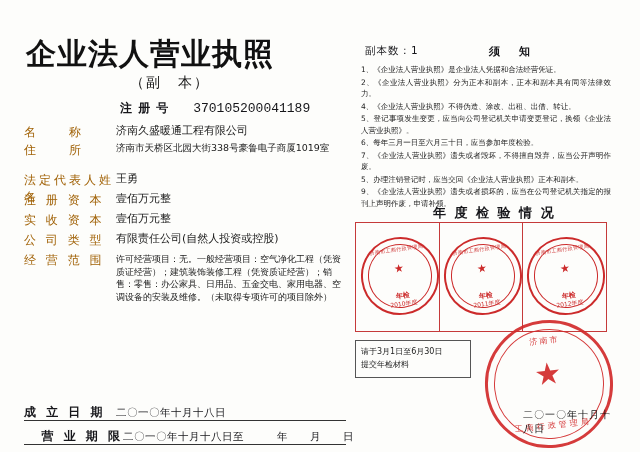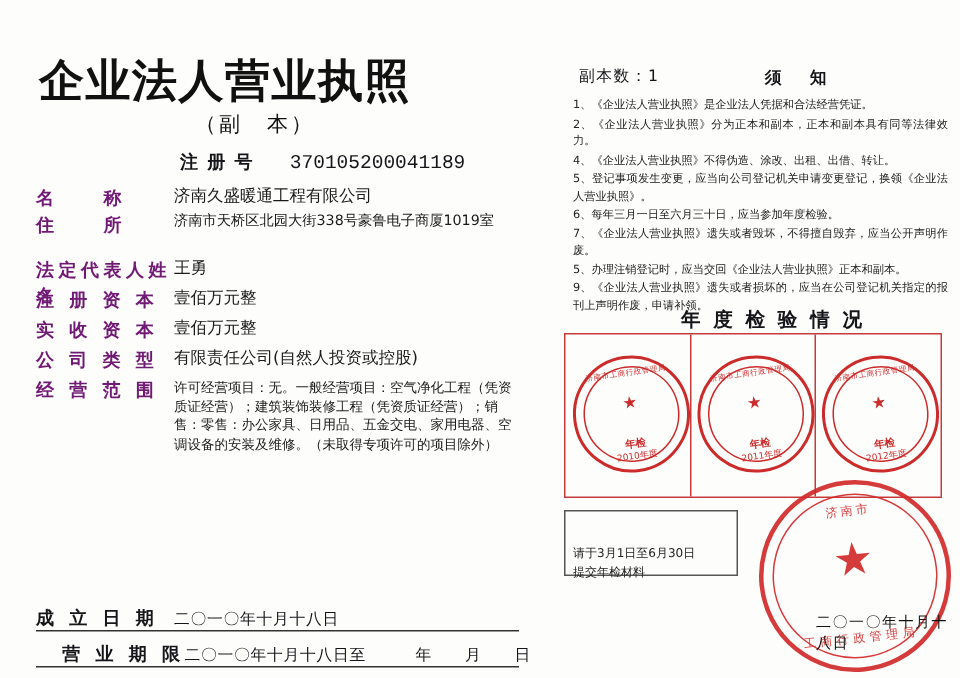--- a/index.html
+++ b/index.html
@@ -61,24 +61,24 @@
 
   .field {
     position: absolute;
     left: 24px;
     width: 330px;
     font-size: 12px;
   }
   .field .lbl {
     display: inline-block;
     width: 92px;
-    font-weight: bold;
+    font-weight: normal;
     letter-spacing: 3px;
     vertical-align: top;
-    color: #701a75;
+    color: #a16207;
   }
   .field .val {
     display: inline-block;
     width: 228px;
     font-size: 11px;
     line-height: 13px;
     vertical-align: top;
     color: #1a1a1a;
   }
   .field .val.small {
@@ -129,21 +129,21 @@
     left: 24px;
     width: 322px;
     border-top: 1px solid #333;
   }
   #hr1 { top: 420px; }
   #hr2 { top: 444px; }
 
   
   #right {
     position: absolute;
-    left: 358px; top: 0;
+    left: 337px; top: 0;
     width: 282px; height: 400px;
   }
 
   #copy-count {
     position: absolute;
     left: 28px; top: 44px;
     font-size: 10.5px;
     letter-spacing: 1px;
   }
   #notice-title {
@@ -237,21 +237,21 @@
   }
   #seal1 { left: 5px; }
   #seal2 { left: 88px; }
   #seal3 { left: 171px; }
 
   #notice-box {
     position: absolute;
     left: 18px; top: 340px;
     width: 116px; height: 38px;
     border: 1px solid #555;
-    padding: 21px 5px;
+    padding: 4px 5px;
     box-sizing: border-box;
   }
   #notice-box div {
     font-size: 8px;
     line-height: 13px;
     color: #222;
   }
 
   
   #big-seal {

